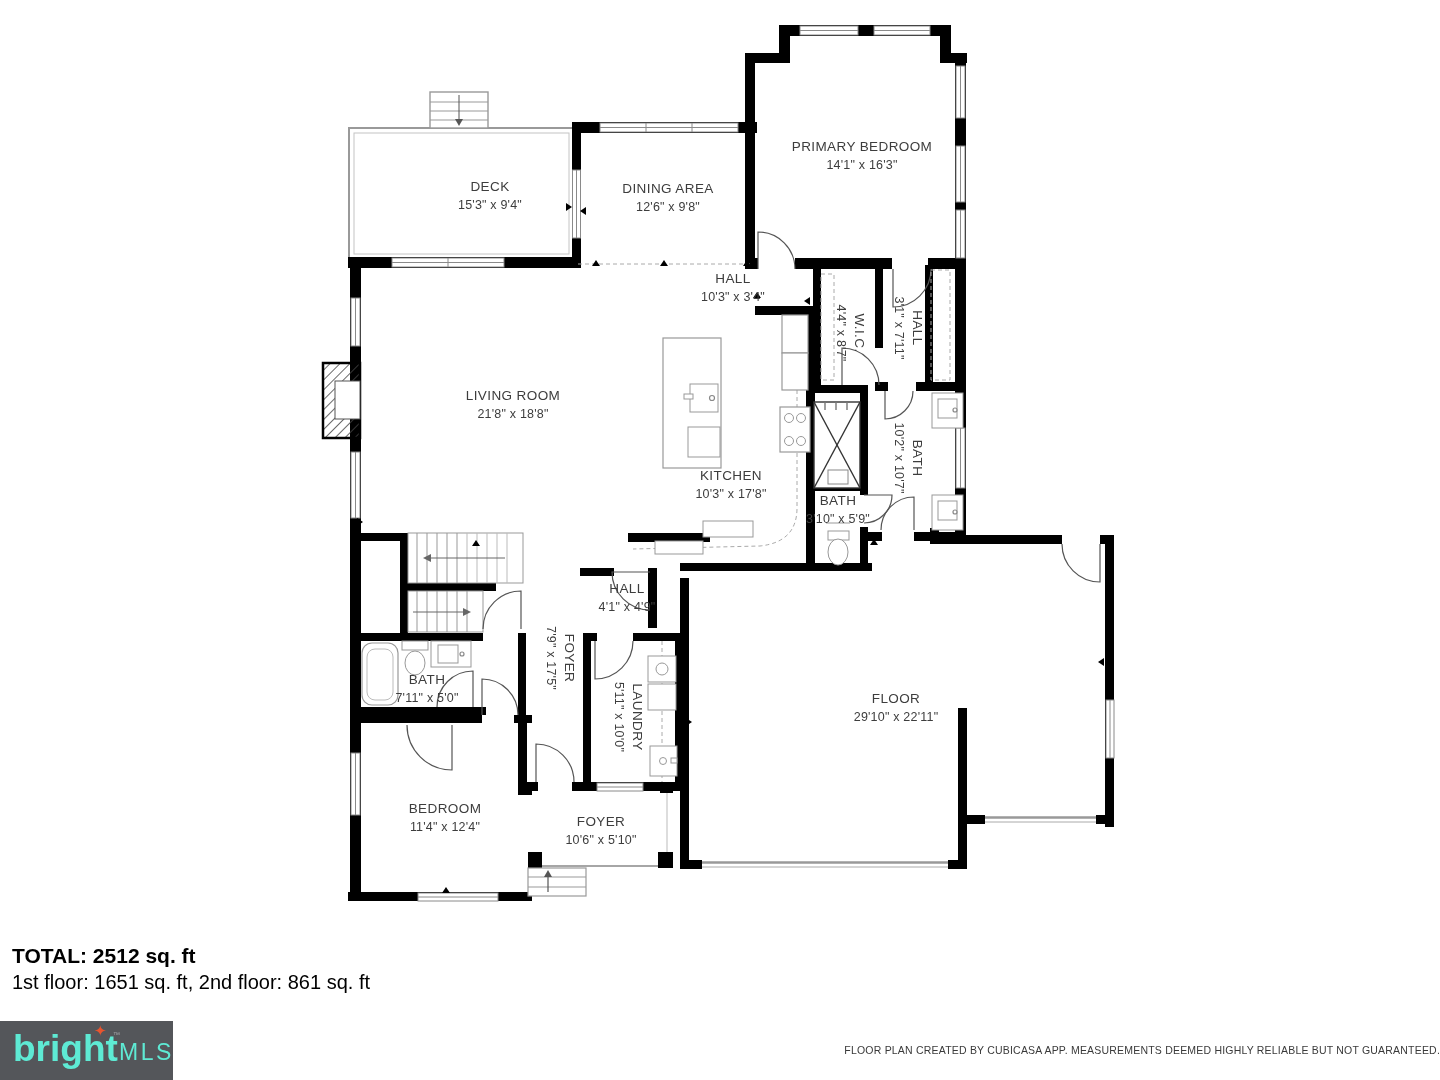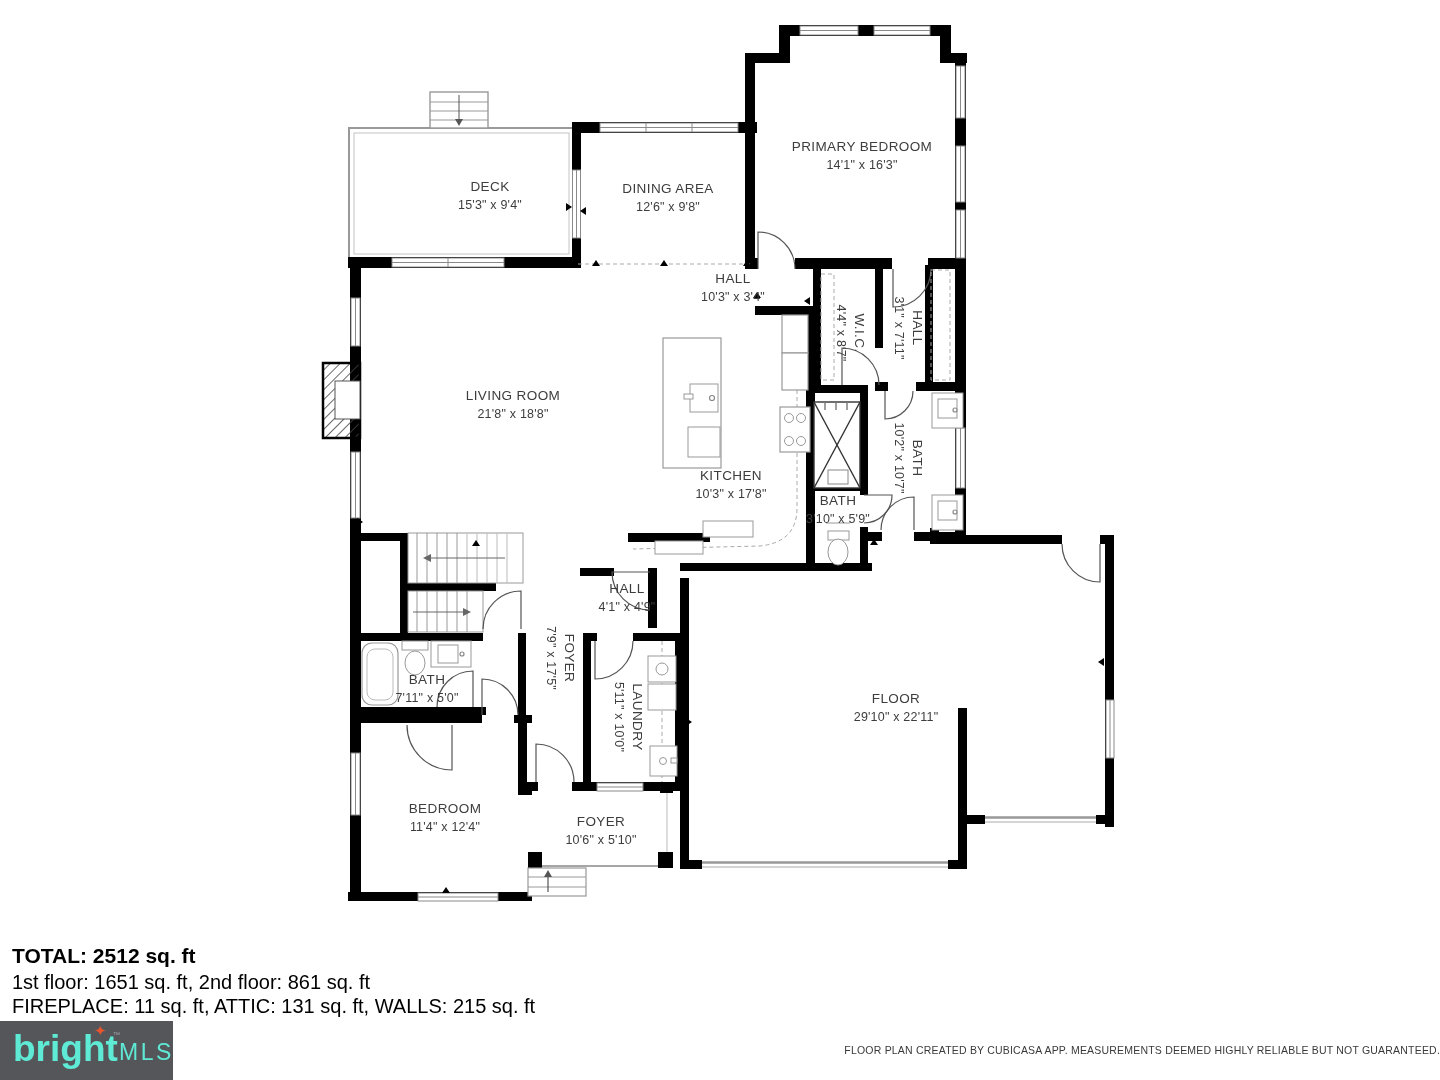--- a/index.html
+++ b/index.html
@@ -406,21 +406,20 @@
   <span class="dm">11'4" x 12'4"</span>
 </div>
 <div class="rlabel" style="left:601px;top:831px">
   <span class="nm">FOYER</span>
   <span class="dm">10'6" x 5'10"</span>
 </div>
 
 <div class="summary">
   <div class="tot">TOTAL: 2512 sq. ft</div>
   <div class="ln">1st floor: 1651 sq. ft, 2nd floor: 861 sq. ft</div>
-  <div class="ln">FIREPLACE: 11 sq. ft, ATTIC: 131 sq. ft, WALLS: 215 sq. ft</div>
 </div>
 
 <div class="credit">FLOOR PLAN CREATED BY CUBICASA APP. MEASUREMENTS DEEMED HIGHLY RELIABLE BUT NOT GUARANTEED.</div>
 
 <div class="logo">
   <span class="brand">bright</span>
   <span class="star">✦</span>
   <span class="tm">™</span>
   <span class="mls">MLS</span>
 </div>

